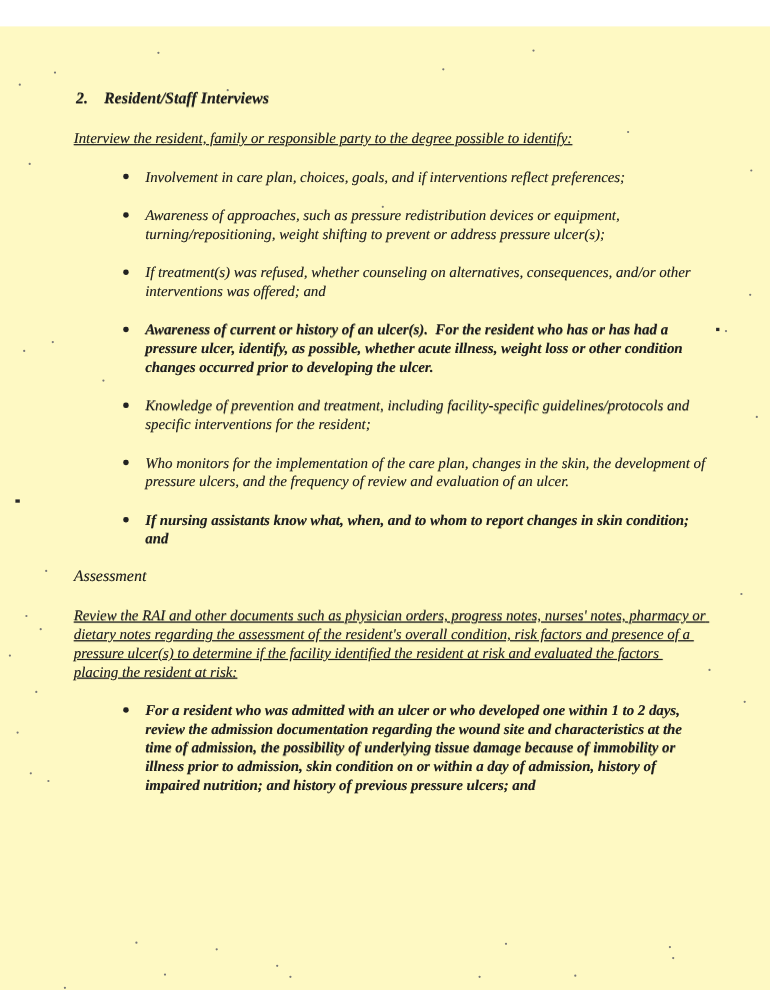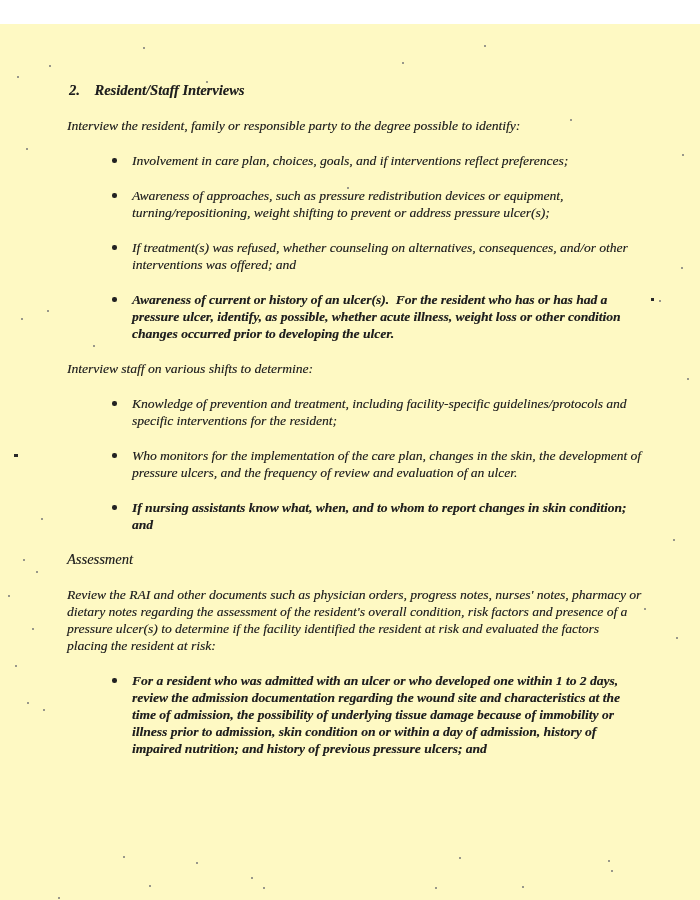--- a/index.html
+++ b/index.html
@@ -36,20 +36,21 @@
     margin-right: 11px;
   }
   .sub-heading {
     font-size: 14.5px;
     font-weight: normal;
     margin: 0 0 18px 0;
   }
   .para {
     margin: 0 0 18px 0;
     white-space: pre-wrap;
+    text-decoration: underline;
   }
   .bullet-list {
     list-style: none;
     margin: 0 0 18px 0;
     padding: 0;
   }
   .bullet-list li {
     position: relative;
     padding-left: 65px;
     margin: 0 0 18px 0;
@@ -95,21 +96,20 @@
 
     <p class="para">Interview the resident, family or responsible party to the degree possible to identify:</p>
 
     <ul class="bullet-list">
       <li>Involvement in care plan, choices, goals, and if interventions reflect preferences;</li>
       <li>Awareness of approaches, such as pressure redistribution devices or equipment, turning/repositioning, weight shifting to prevent or address pressure ulcer(s);</li>
       <li>If treatment(s) was refused, whether counseling on alternatives, consequences, and/or other interventions was offered; and</li>
       <li>Awareness of current or history of an ulcer(s).  For the resident who has or has had a pressure ulcer, identify, as possible, whether acute illness, weight loss or other condition changes occurred prior to developing the ulcer.</li>
     </ul>
 
-    <p class="para">Interview staff on various shifts to determine:</p>
 
     <ul class="bullet-list">
       <li>Knowledge of prevention and treatment, including facility-specific guidelines/protocols and specific interventions for the resident;</li>
       <li>Who monitors for the implementation of the care plan, changes in the skin, the development of pressure ulcers, and the frequency of review and evaluation of an ulcer.</li>
       <li>If nursing assistants know what, when, and to whom to report changes in skin condition; and</li>
     </ul>
 
 
     <h3 class="sub-heading">Assessment</h3>
 

